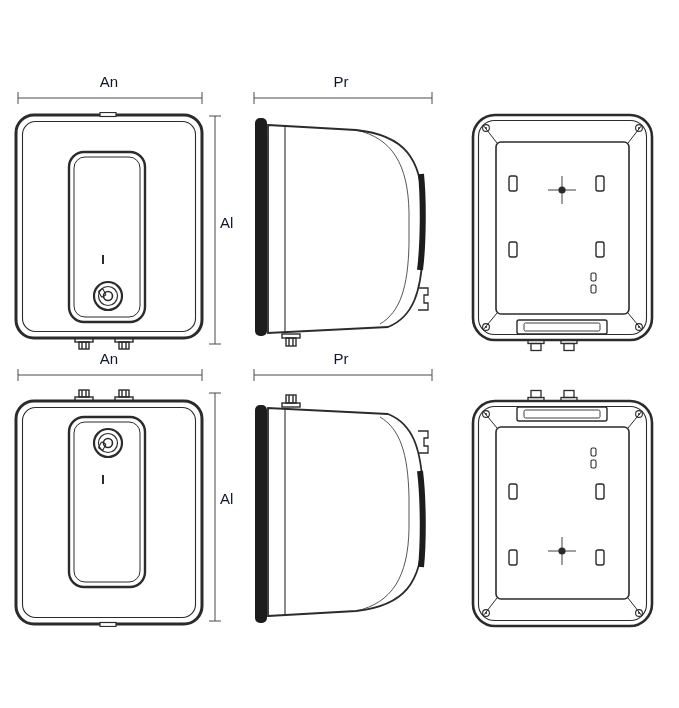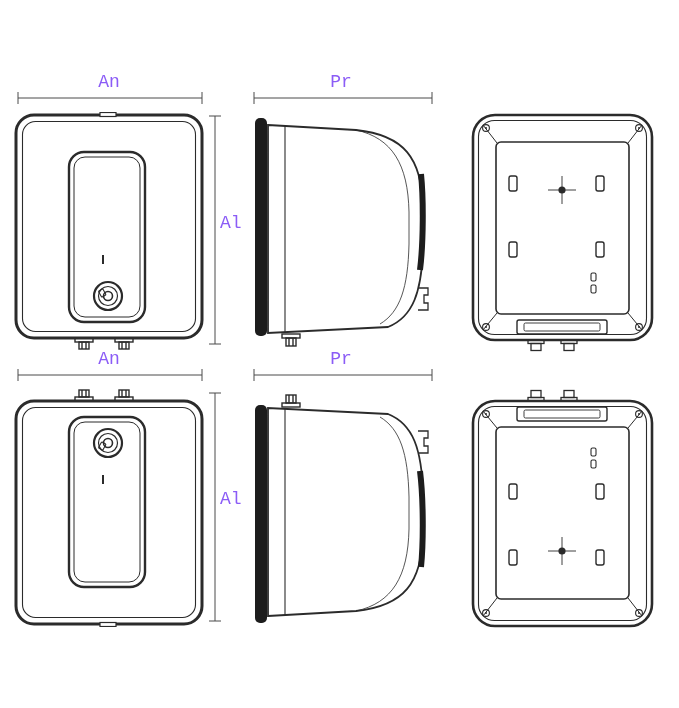--- a/index.html
+++ b/index.html
@@ -31,25 +31,24 @@
   .dim {
     position: absolute;
     display: block;
   }
   .dim line {
     stroke: #4a4a4a;
     stroke-width: 1;
   }
   .dim-label {
     position: absolute;
-    color: #8b5cf6;
-    font-size: 18px;
+    color: #0f172a;
+    font-size: 15px;
     line-height: 16px;
     white-space: nowrap;
-    font-family: Liberation Mono, monospace;
   }
   .dim-label.centered {
     transform: translateX(-50%);
   }
 </style>
 </head>
 <body>
 
 <div class="canvas">
 

